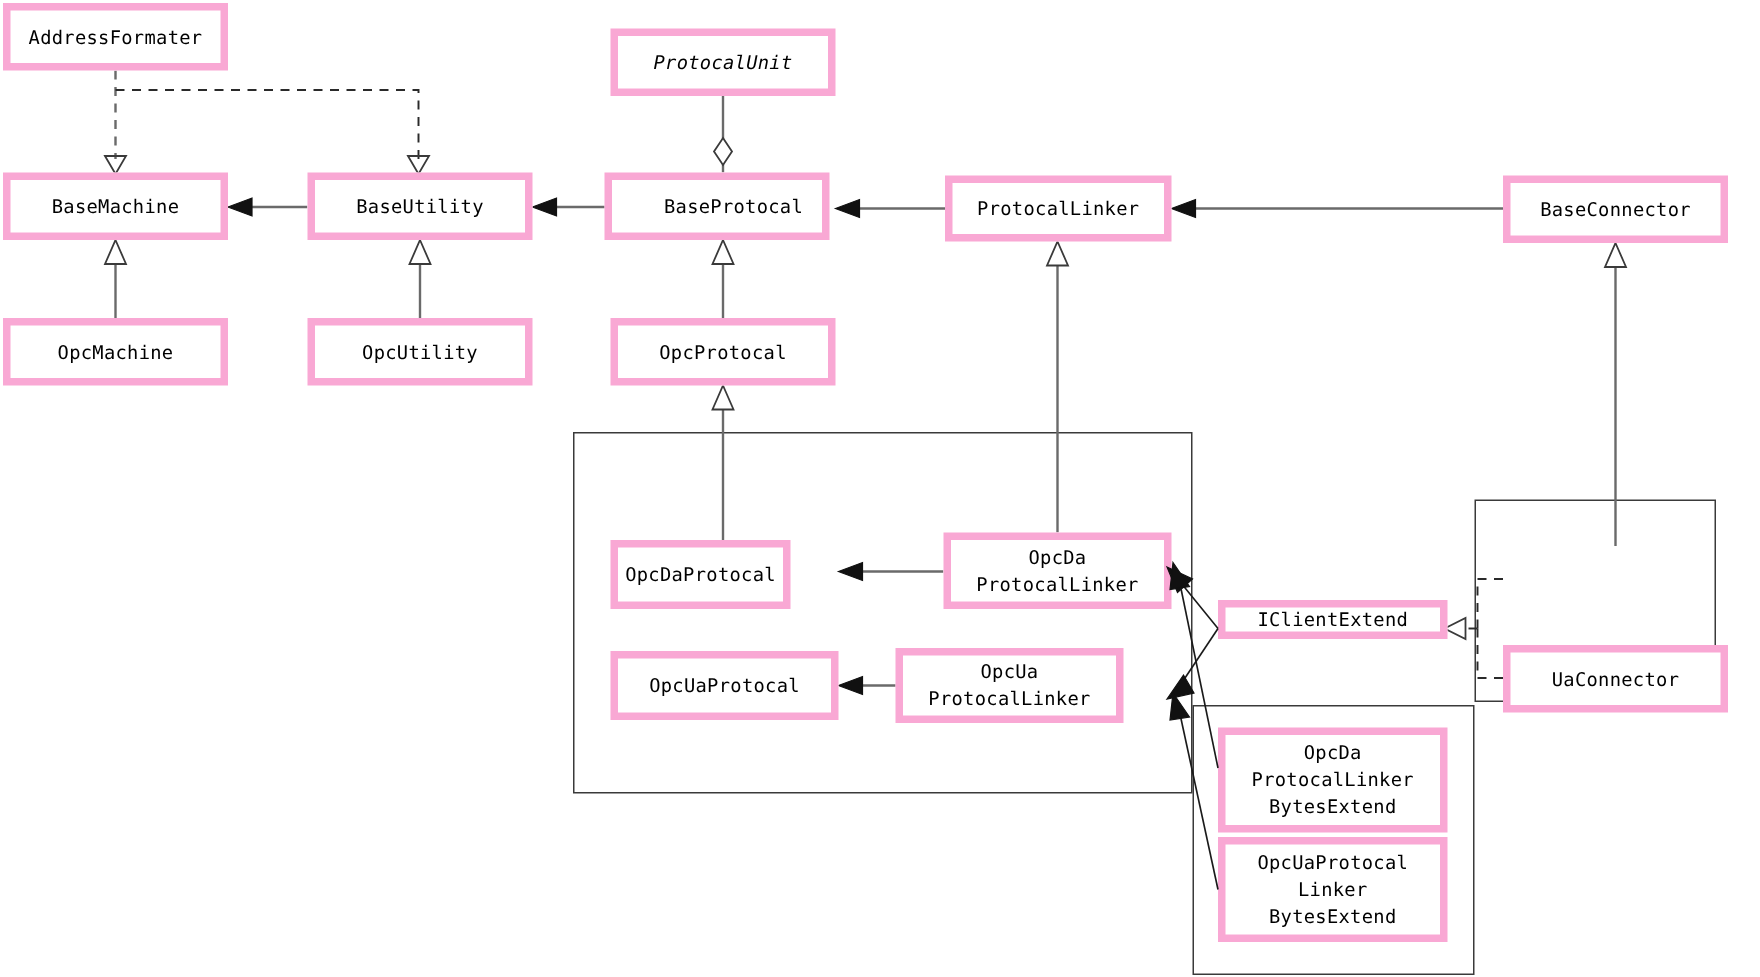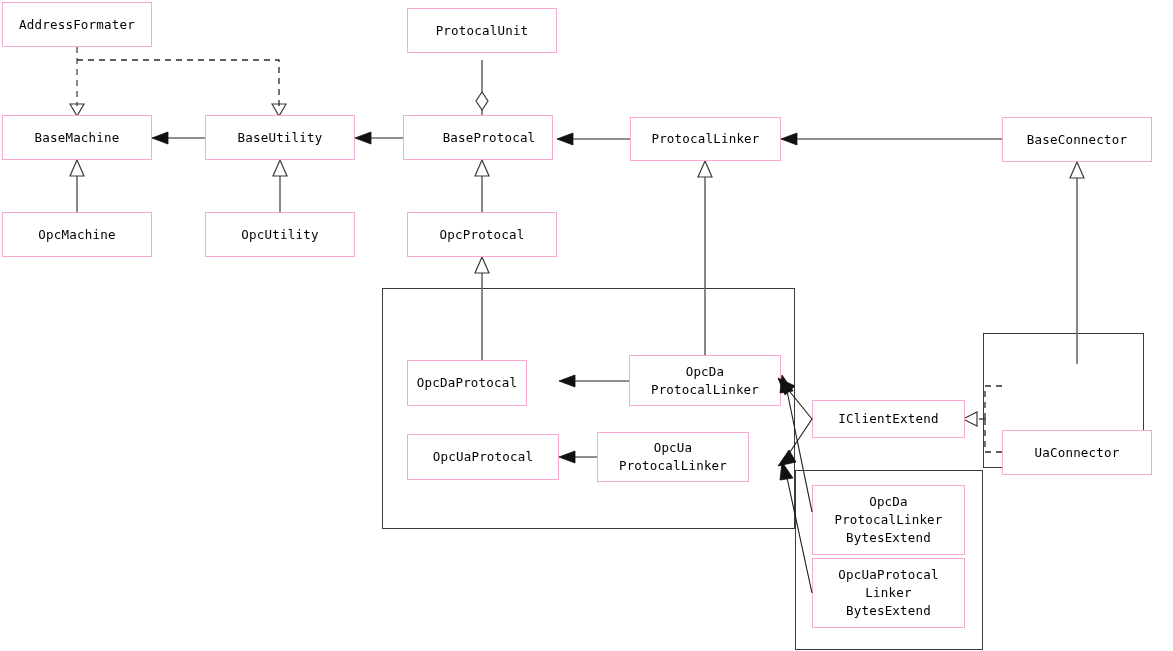--- a/index.html
+++ b/index.html
@@ -12,21 +12,21 @@
     position: relative;
     width: 1173px;
     height: 651px;
     background: #ffffff;
     font-family: "DejaVu Sans Mono", "Liberation Mono", monospace;
     overflow: hidden;
   }
   .uml-box {
     position: absolute;
     box-sizing: border-box;
-    border: 1px solid #f9a8d4;
+    border: 5px solid #f9a8d4;
     background: #ffffff;
     display: flex;
     align-items: center;
     justify-content: center;
     text-align: center;
     font-size: 12.5px;
     color: #000000;
     line-height: 1.42;
     letter-spacing: 0.2px;
     z-index: 5;
@@ -147,21 +147,21 @@
 
     <path class="ln-dash" d="M 1002,386 L 985,386 L 985,419"></path>
     <path class="ln-dash" d="M 1002,452 L 985,452 L 985,419"></path>
     <path class="ln-dash" d="M 985,419 L 975,419"></path>
     <polygon class="open-head" points="963,419 977,412 977,426"></polygon>
 
   </svg>
 
   <div class="uml-box" style="left:2px; top:2px; width:150px; height:45px;">AddressFormater</div>
 
-  <div class="uml-box" style="left:407px; top:8px; width:150px; height:45px;">ProtocalUnit</div>
+  <div class="uml-box" style="left:407px; top:19px; width:150px; height:45px;font-style:italic;">ProtocalUnit</div>
 
   <div class="uml-box" style="left:2px; top:115px; width:150px; height:45px;">BaseMachine</div>
 
   <div class="uml-box" style="left:205px; top:115px; width:150px; height:45px;">BaseUtility</div>
 
   <div class="uml-box" style="left:403px; top:115px; width:150px; height:45px;padding-left:22px;">BaseProtocal</div>
 
   <div class="uml-box" style="left:630px; top:117px; width:151px; height:44px;">ProtocalLinker</div>
 
   <div class="uml-box" style="left:1002px; top:117px; width:150px; height:45px;">BaseConnector</div>
@@ -175,21 +175,21 @@
   <div class="uml-box" style="left:407px; top:360px; width:120px; height:46px;">OpcDaProtocal</div>
 
   <div class="uml-box" style="left:629px; top:355px; width:152px; height:51px;">OpcDa
 ProtocalLinker</div>
 
   <div class="uml-box" style="left:407px; top:434px; width:152px; height:46px;">OpcUaProtocal</div>
 
   <div class="uml-box" style="left:597px; top:432px; width:152px; height:50px;">OpcUa
 ProtocalLinker</div>
 
-  <div class="uml-box" style="left:812px; top:400px; width:153px; height:38px;">IClientExtend</div>
+  <div class="uml-box" style="left:812px; top:400px; width:153px; height:26px;">IClientExtend</div>
 
 
   <div class="uml-box" style="left:1002px; top:430px; width:150px; height:45px;">UaConnector</div>
 
   <div class="uml-box" style="left:812px; top:485px; width:153px; height:70px;">OpcDa
 ProtocalLinker
 BytesExtend</div>
 
   <div class="uml-box" style="left:812px; top:558px; width:153px; height:70px;">OpcUaProtocal
 Linker

